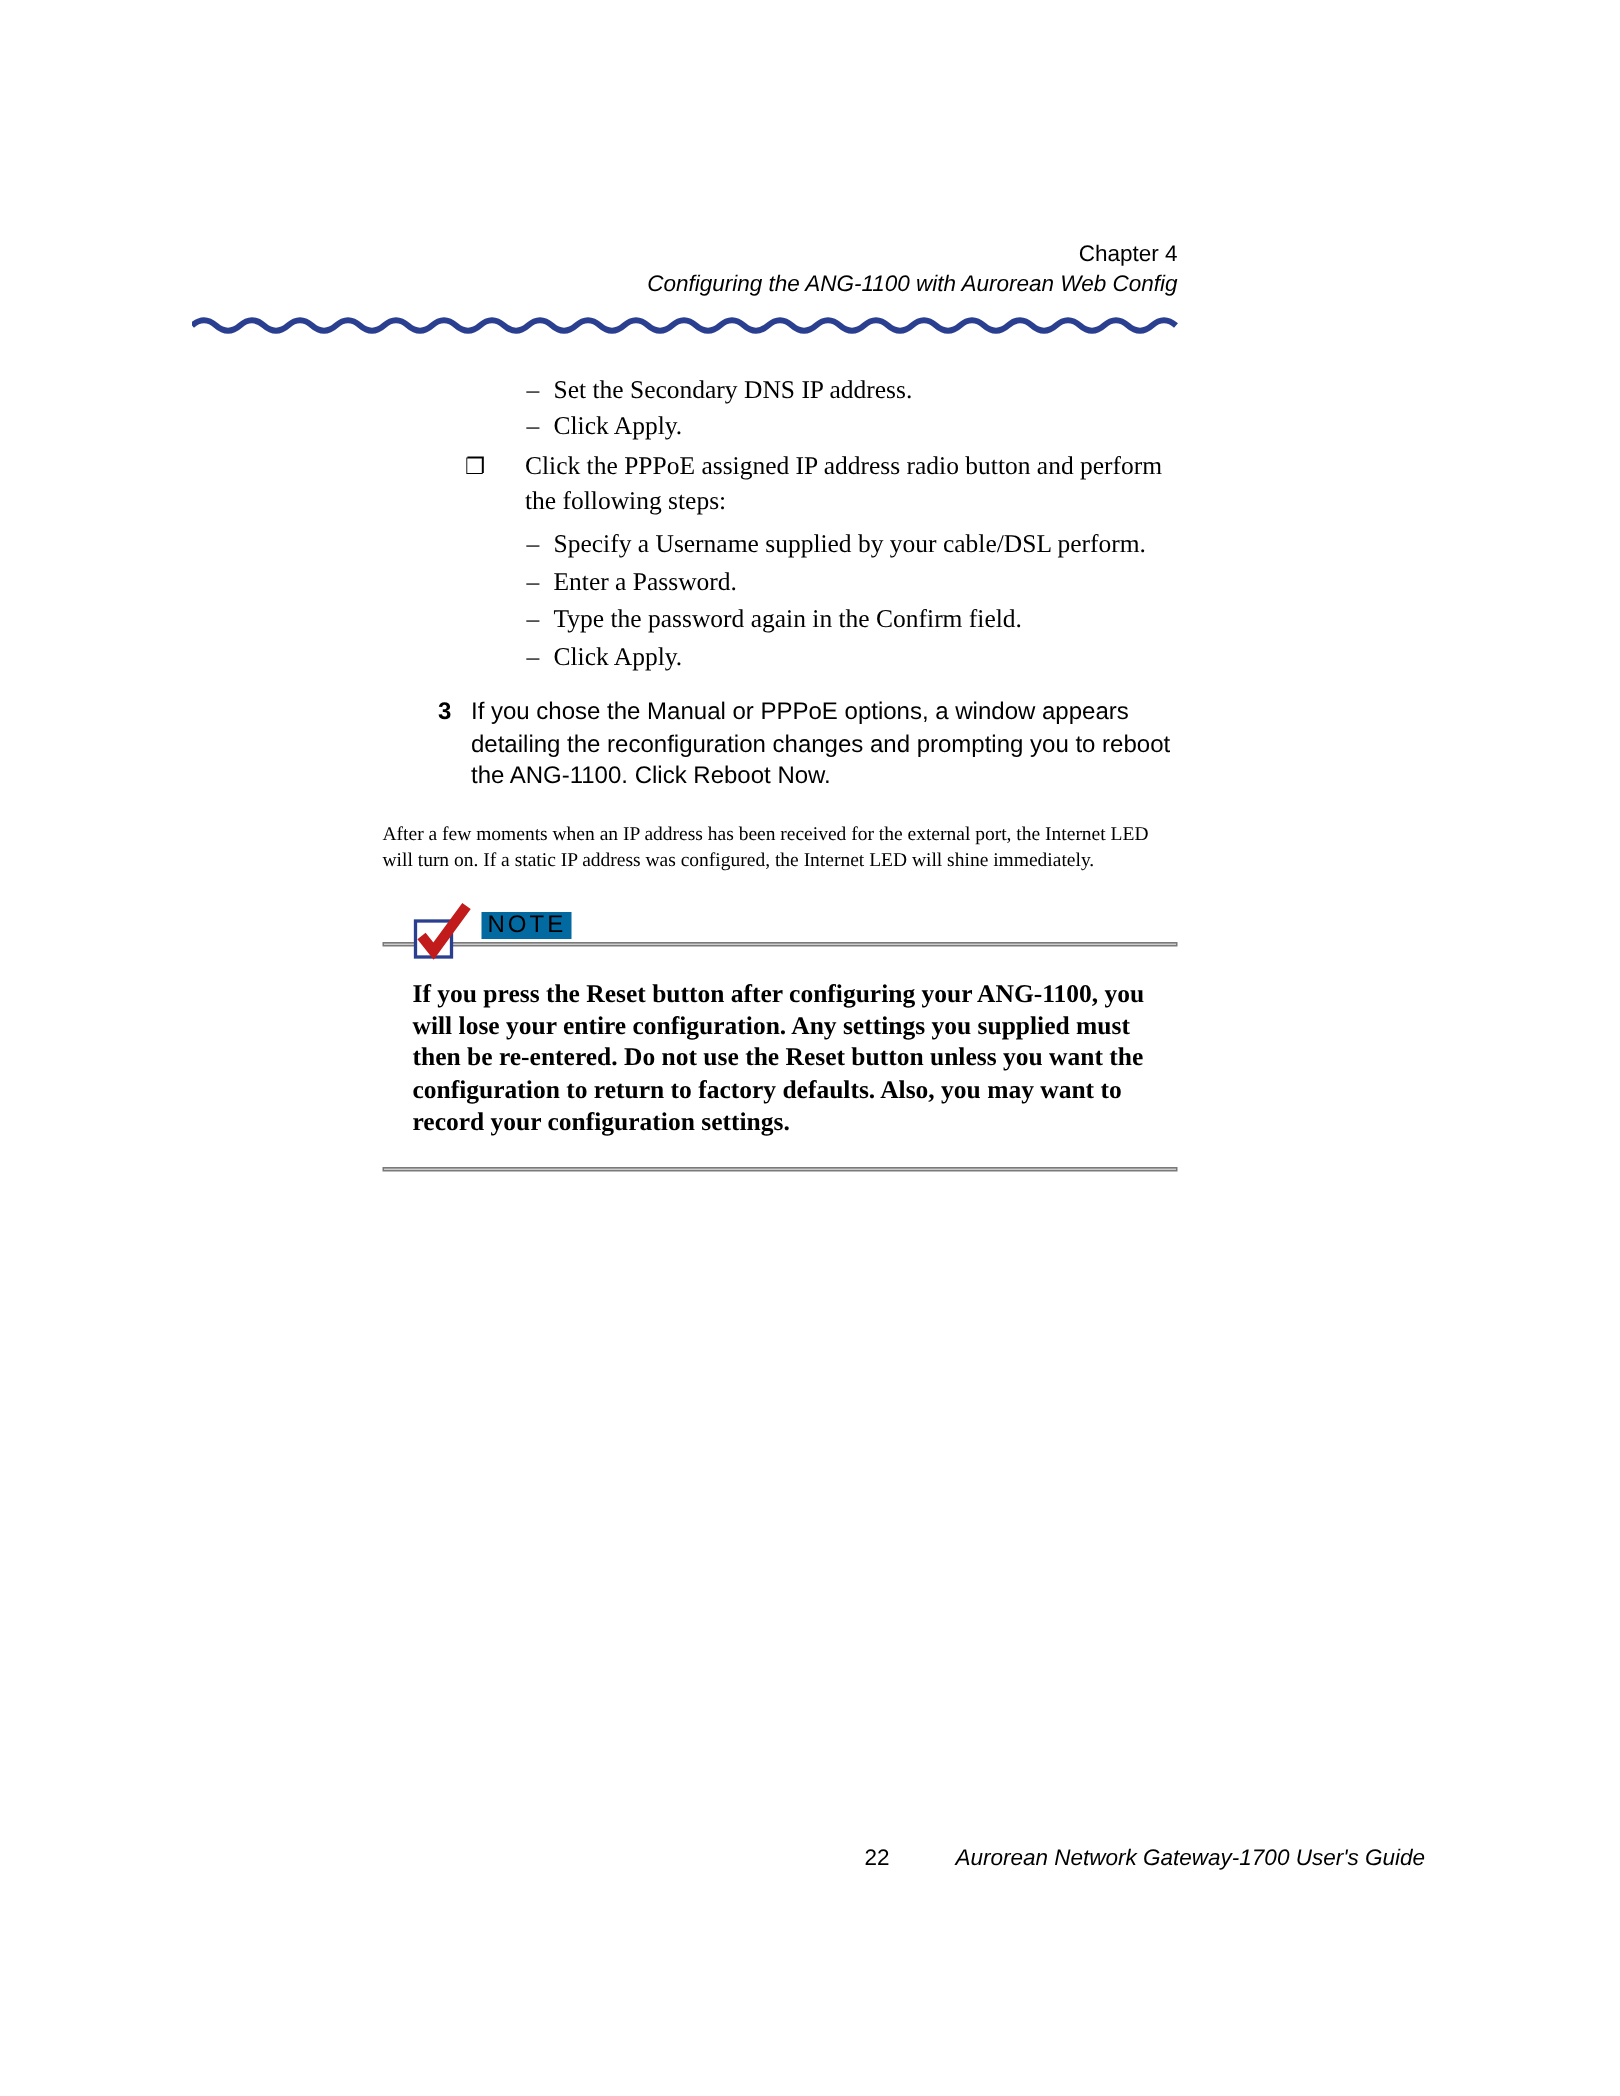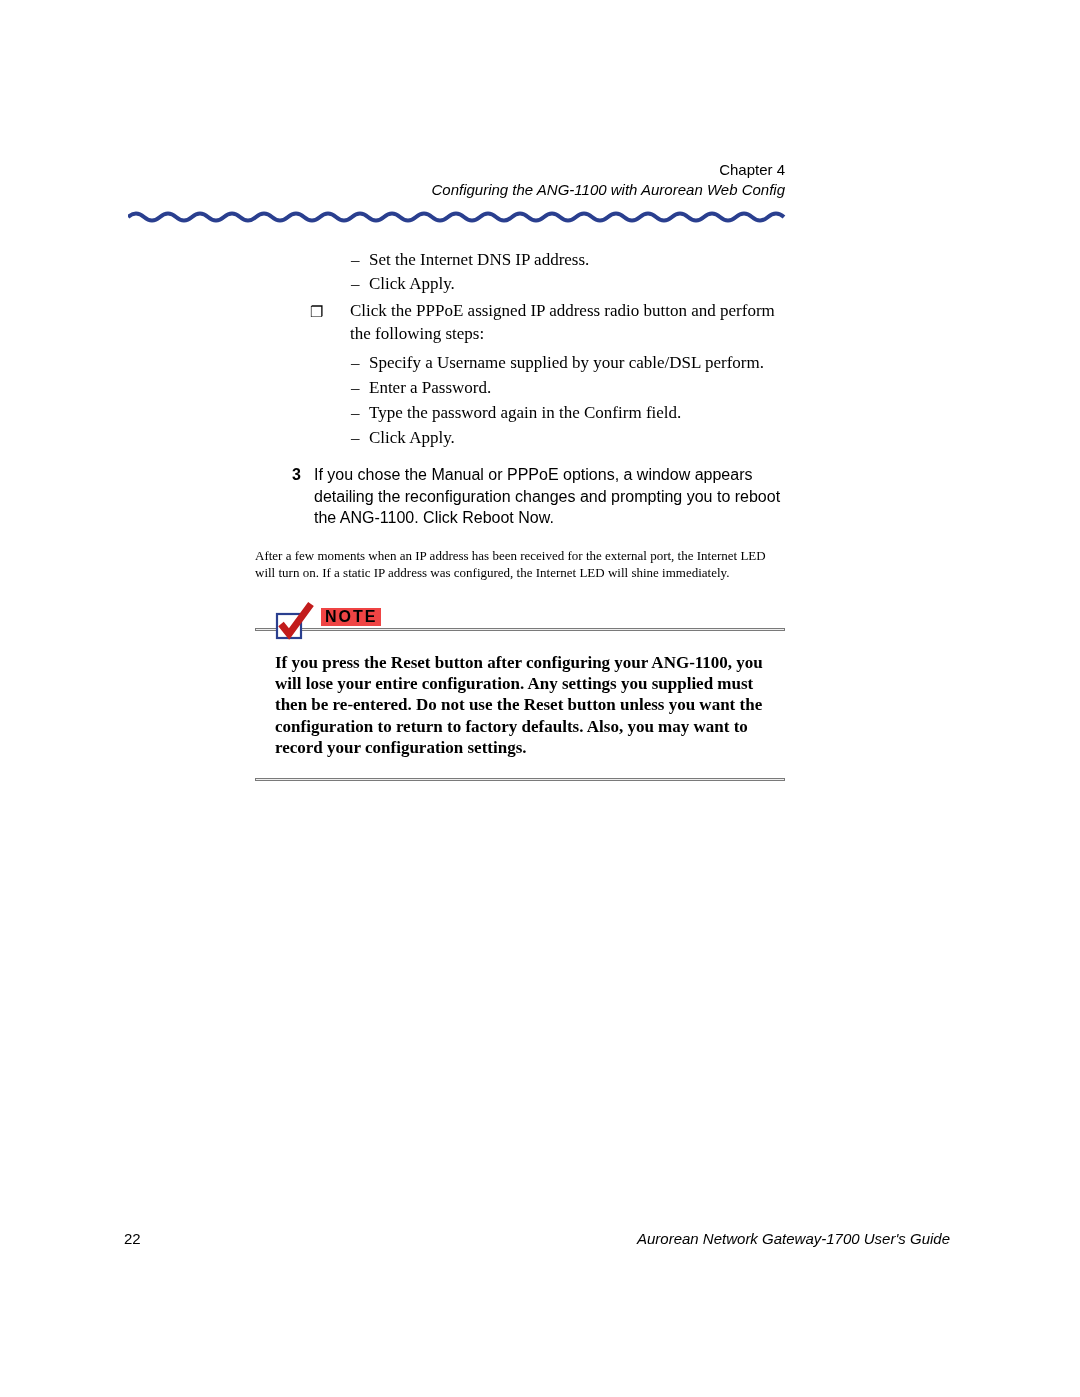--- a/index.html
+++ b/index.html
@@ -94,24 +94,24 @@
     height: 3px;
     background: linear-gradient(#888, #eee, #888);
     border: 1px solid #7a7a7a;
     box-sizing: border-box;
   }
   .note-label {
     position: absolute;
     left: 66px;
     top: -4px;
     font-family: Arial, Helvetica, sans-serif;
-    font-weight: bold;
+    font-weight: normal;
     letter-spacing: 2px;
     font-size: 16px;
-    background: #ef4444;
+    background: #0369a1;
     padding: 0 4px;
   }
   .check-icon {
     position: absolute;
     left: 18px;
     top: -12px;
     width: 42px;
     height: 42px;
   }
   .note-body {
@@ -130,22 +130,23 @@
     box-sizing: border-box;
   }
   .footer {
     position: absolute;
     left: 124px;
     right: 130px;
     bottom: 150px;
     font-family: Arial, Helvetica, sans-serif;
     font-size: 15px;
     display: flex;
-    justify-content: space-between;
+    justify-content: flex-end;
     align-items: baseline;
+    gap: 44px;
   }
   .footer .title {
     font-style: italic;
   }
   .wave-divider {
     position: absolute;
     left: 128px;
     top: 210px;
     width: 660px;
   }
@@ -163,21 +164,21 @@
   <div class="header">
     <div>Chapter 4</div>
     <div class="line2">Configuring the ANG-1100 with Aurorean Web Config</div>
   </div>
 
   <div style="height:32px"></div>
 
   <div class="dash-list">
     <div class="dash-item">
       <div class="dash">–</div>
-      <div>Set the Internet DNS IP address.</div>
+      <div>Set the Secondary DNS IP address.</div>
     </div>
     <div class="dash-item">
       <div class="dash">–</div>
       <div>Click Apply.</div>
     </div>
   </div>
 
   <div class="box-list">
     <div class="box-item">
       <div class="box">❐</div>

